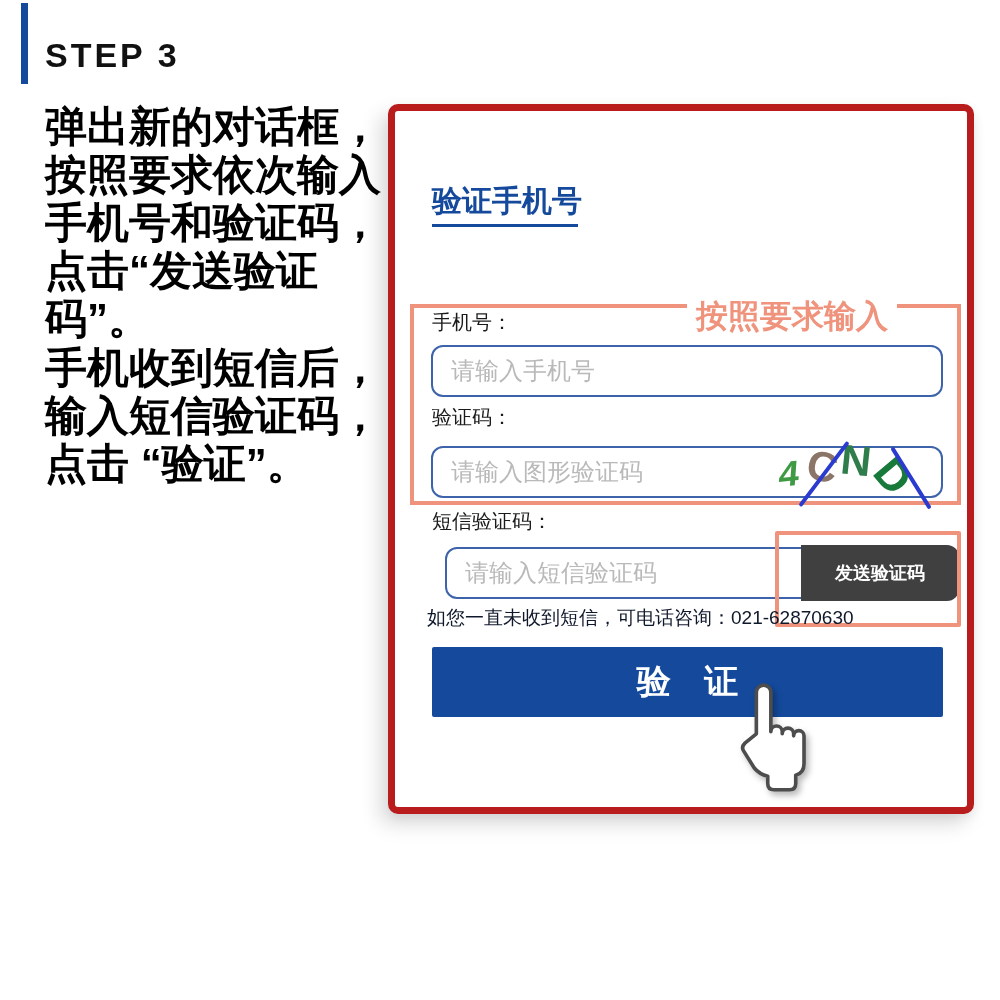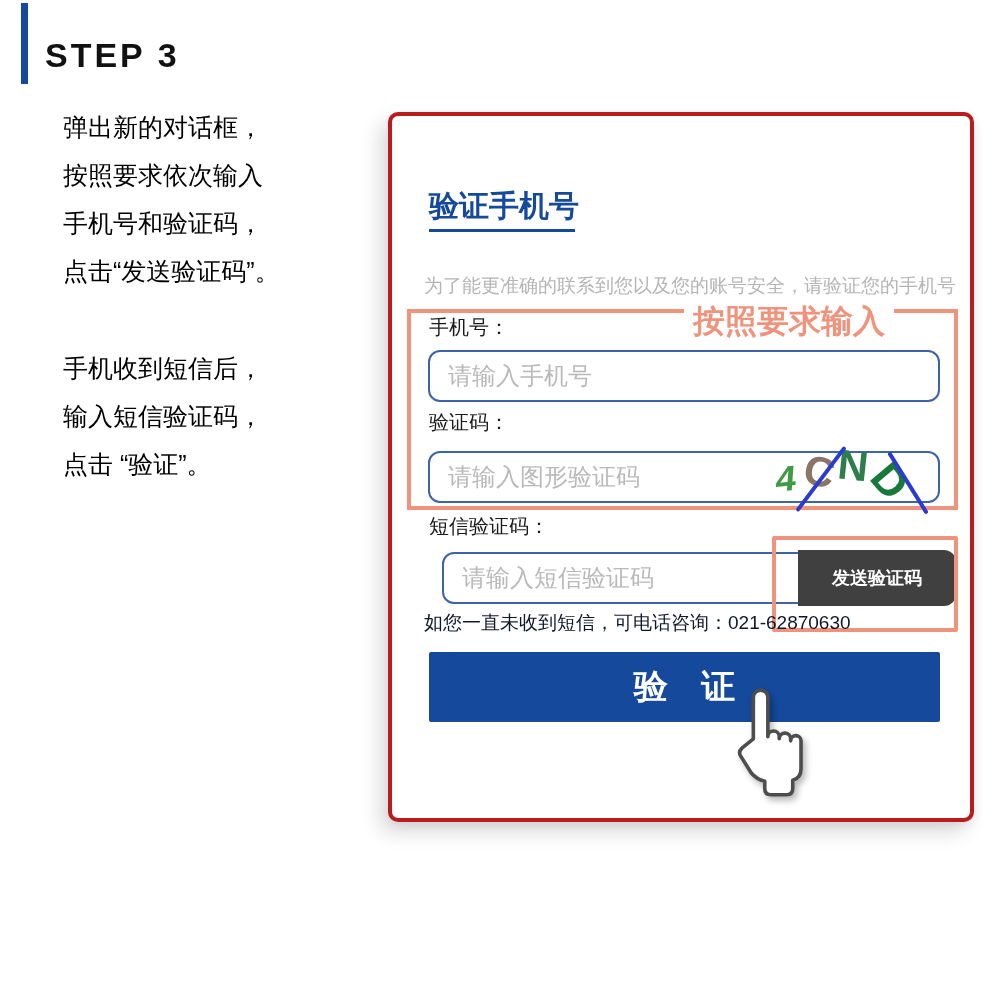--- a/index.html
+++ b/index.html
@@ -3,28 +3,28 @@
 <meta charset="utf-8">
 <style>
   * { margin:0; padding:0; box-sizing:border-box; }
   html,body { width:1000px; height:1000px; background:#ffffff;
     font-family:"Liberation Sans", sans-serif; position:relative; overflow:hidden; }
 
   
   .step-bar { position:absolute; left:21px; top:3px; width:7px; height:81px; background:#14499c; }
   .step-title { position:absolute; left:45px; top:36px; font-size:34px; font-weight:700;
     letter-spacing:3px; color:#111; }
-  .instr { position:absolute; left:63px; width:350px; font-size:25px; font-weight:400;
+  .instr { position:absolute; left:45px; width:350px; font-size:42px; font-weight:700;
     line-height:48px; color:#000; }
   .instr.p1 { top:103px; }
   .instr.p2 { top:344px; }
 
   
-  .dialog { position:absolute; left:388px; top:112px; width:586px; height:710px;
-    background:#fff; border:4px solid #b91c1c; border-radius:10px;
+  .dialog { position:absolute; left:388px; top:104px; width:586px; height:710px;
+    background:#fff; border:7px solid #b91c1c; border-radius:10px;
     box-shadow:-8px 10px 20px rgba(0,0,0,.15), 2px 4px 10px rgba(0,0,0,.05); }
   .dlg-title { position:absolute; left:37px; top:70px; font-size:30px; font-weight:700; color:#14499c; }
   .dlg-underline { position:absolute; left:37px; top:113px; width:146px; height:3px; background:#14499c; }
   .dlg-subtitle { position:absolute; left:32px; top:157px; font-size:19px; color:#b5b5b5; white-space:nowrap; }
 
   .field-label { position:absolute; left:37px; font-size:20px; color:#1a1a1a; }
   .lbl-phone { top:198px; }
   .lbl-captcha { top:293px; }
   .lbl-sms { top:397px; }
 
@@ -86,21 +86,20 @@
 <div class="instr p2">
   <div>手机收到短信后，</div>
   <div>输入短信验证码，</div>
   <div>点击 “验证”。</div>
 </div>
 
 <div class="dialog">
 
   <div class="dlg-title">验证手机号</div>
   <div class="dlg-underline"></div>
-  <div class="dlg-subtitle">为了能更准确的联系到您以及您的账号安全，请验证您的手机号</div>
 
   <div class="annot-box annot-box1"></div>
   <div class="annot-label">按照要求输入</div>
 
   <div class="field-label lbl-phone">手机号：</div>
   <div class="input-wrap iw-phone">
     <input class="text-input" type="text" placeholder="请输入手机号" style="">
   </div>
 
   <div class="field-label lbl-captcha">验证码：</div>

